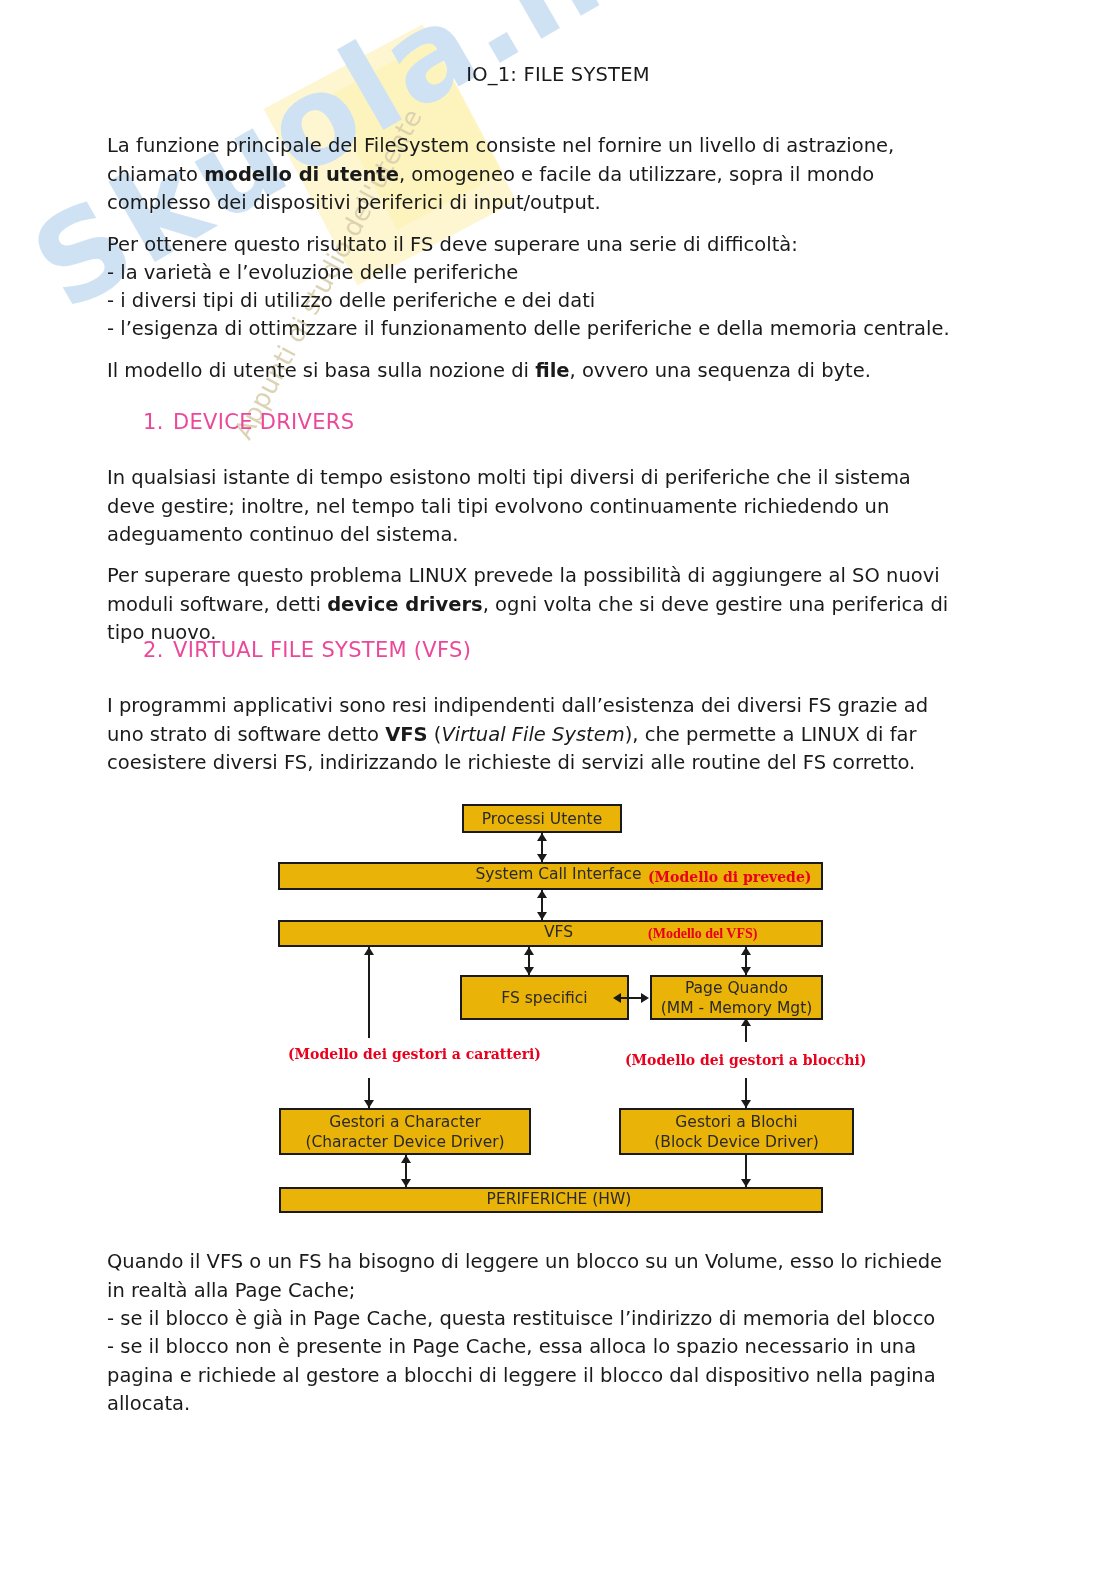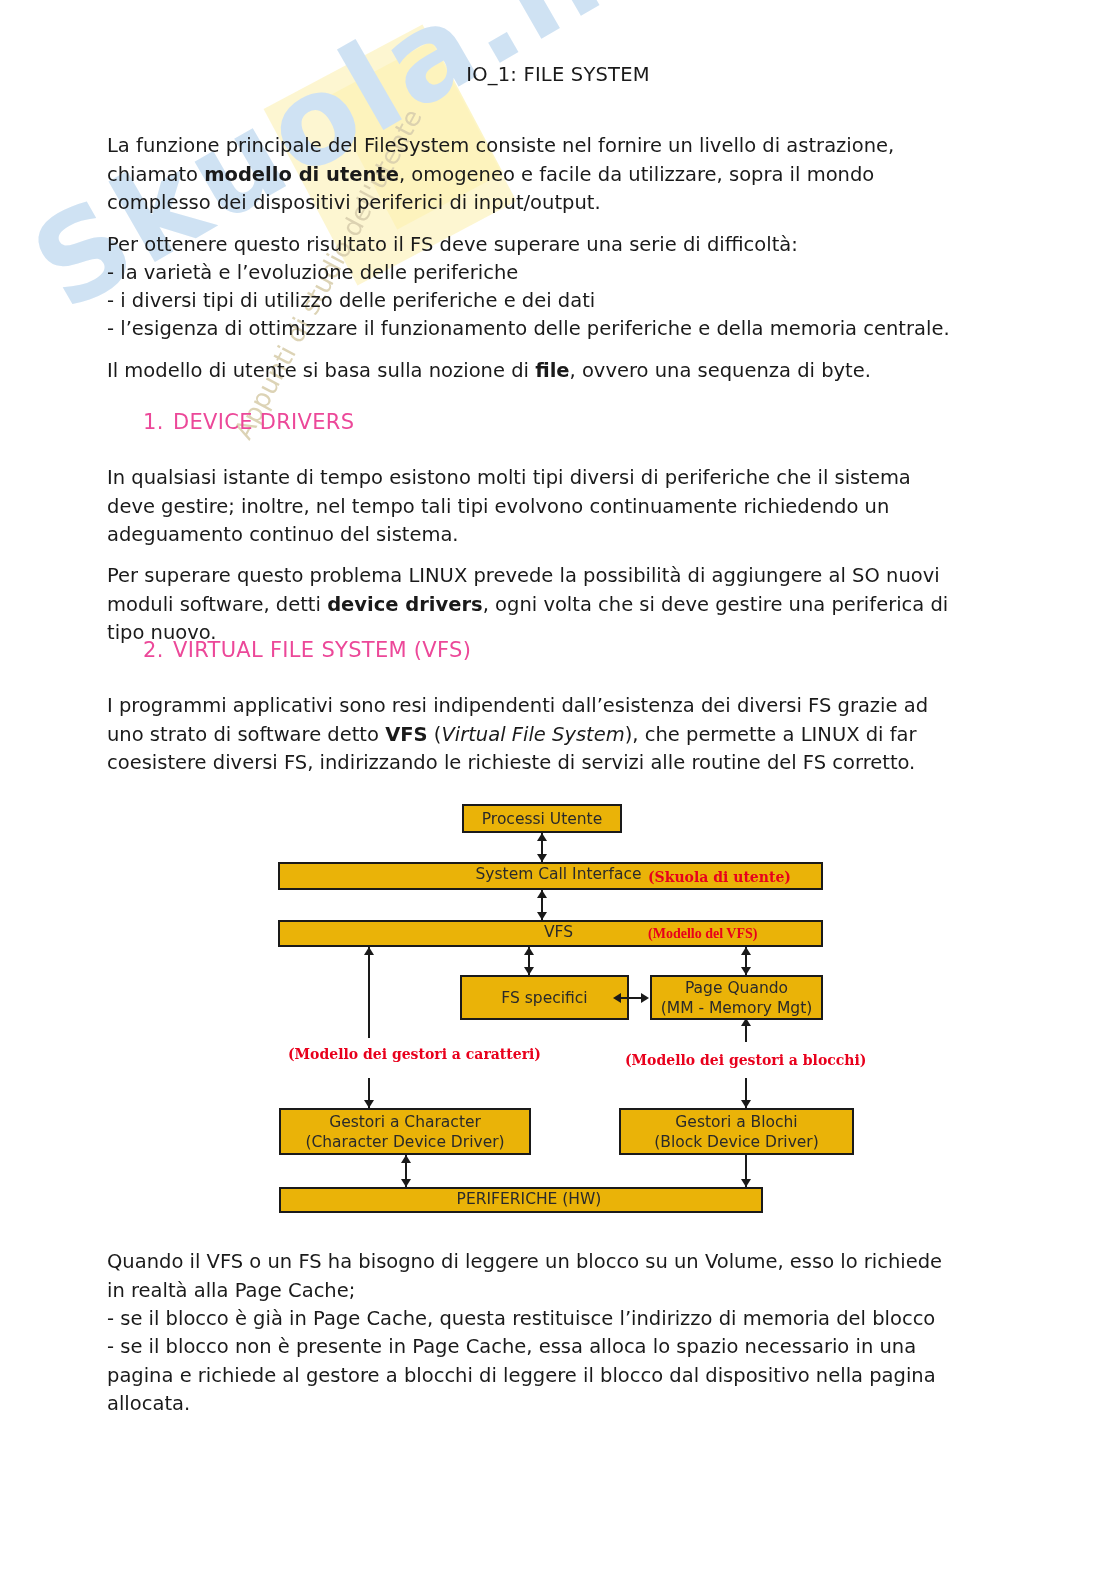--- a/index.html
+++ b/index.html
@@ -218,21 +218,21 @@
       <span>Processi Utente</span>
     </div>
 
     <div class="vline" style="left:541px; top:833px; height:29px;"></div>
     <div class="arrow-up" style="left:537px; top:833px;"></div>
     <div class="arrow-down" style="left:537px; top:854px;"></div>
 
     <div class="dbox wide" style="left:278px; top:862px; width:545px; height:28px;">
       <span>System Call Interface</span>
     </div>
-    <div class="dlabel-red" style="left:648px; top:869px;">(Skuola di utente)</div>
+    <div class="dlabel-red" style="left:648px; top:869px;">(Modello di prevede)</div>
 
     <div class="vline" style="left:541px; top:890px; height:30px;"></div>
     <div class="arrow-up" style="left:537px; top:890px;"></div>
     <div class="arrow-down" style="left:537px; top:912px;"></div>
 
     <div class="dbox wide" style="left:278px; top:920px; width:545px; height:27px;">
       <span>VFS</span>
     </div>
     <div class="dlabel-red" style="left:648px; top:926px;font-family:Liberation Serif, serif;">(Modello del VFS)</div>
 
@@ -282,21 +282,21 @@
       <span>(Block Device Driver)</span>
     </div>
 
     <div class="vline" style="left:405px; top:1155px; height:32px;"></div>
     <div class="arrow-up" style="left:401px; top:1155px;"></div>
     <div class="arrow-down" style="left:401px; top:1179px;"></div>
 
     <div class="vline" style="left:745px; top:1155px; height:32px;"></div>
     <div class="arrow-down" style="left:741px; top:1179px;"></div>
 
-    <div class="dbox wide" style="left:279px; top:1187px; width:484px; height:26px;">
+    <div class="dbox wide" style="left:279px; top:1187px; width:544px; height:26px;">
       <span>PERIFERICHE (HW)</span>
     </div>
   </div>
 
   <div class="para" style="top:1248px;">Quando il VFS o un FS ha bisogno di leggere un blocco su un Volume, esso lo richiede in realtà alla Page Cache;</div>
   <div class="para" style="top:1305px;">- se il blocco è già in Page Cache, questa restituisce l’indirizzo di memoria del blocco</div>
   <div class="para" style="top:1333px;">- se il blocco non è presente in Page Cache, essa alloca lo spazio necessario in una pagina e richiede al gestore a blocchi di leggere il blocco dal dispositivo nella pagina allocata.</div>
 
 </div>
 

